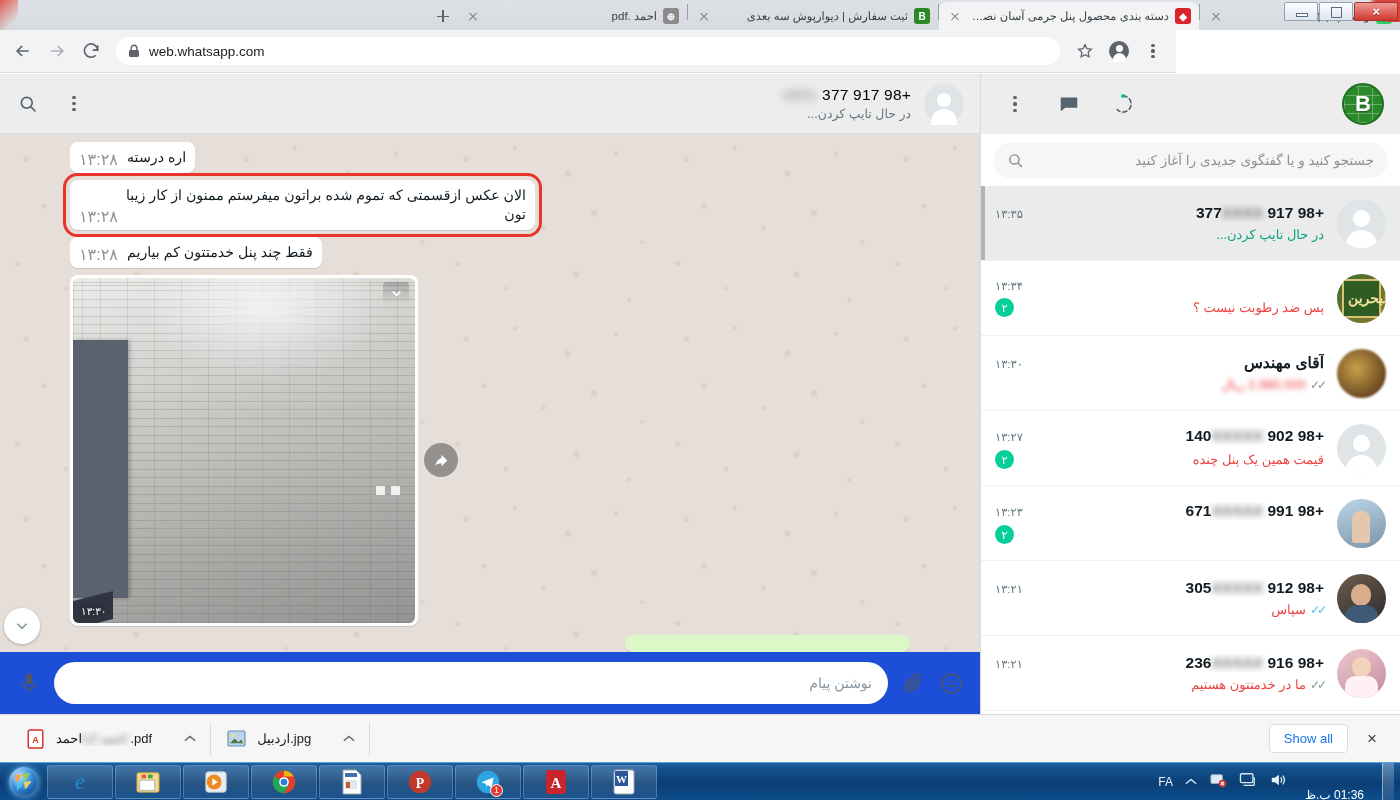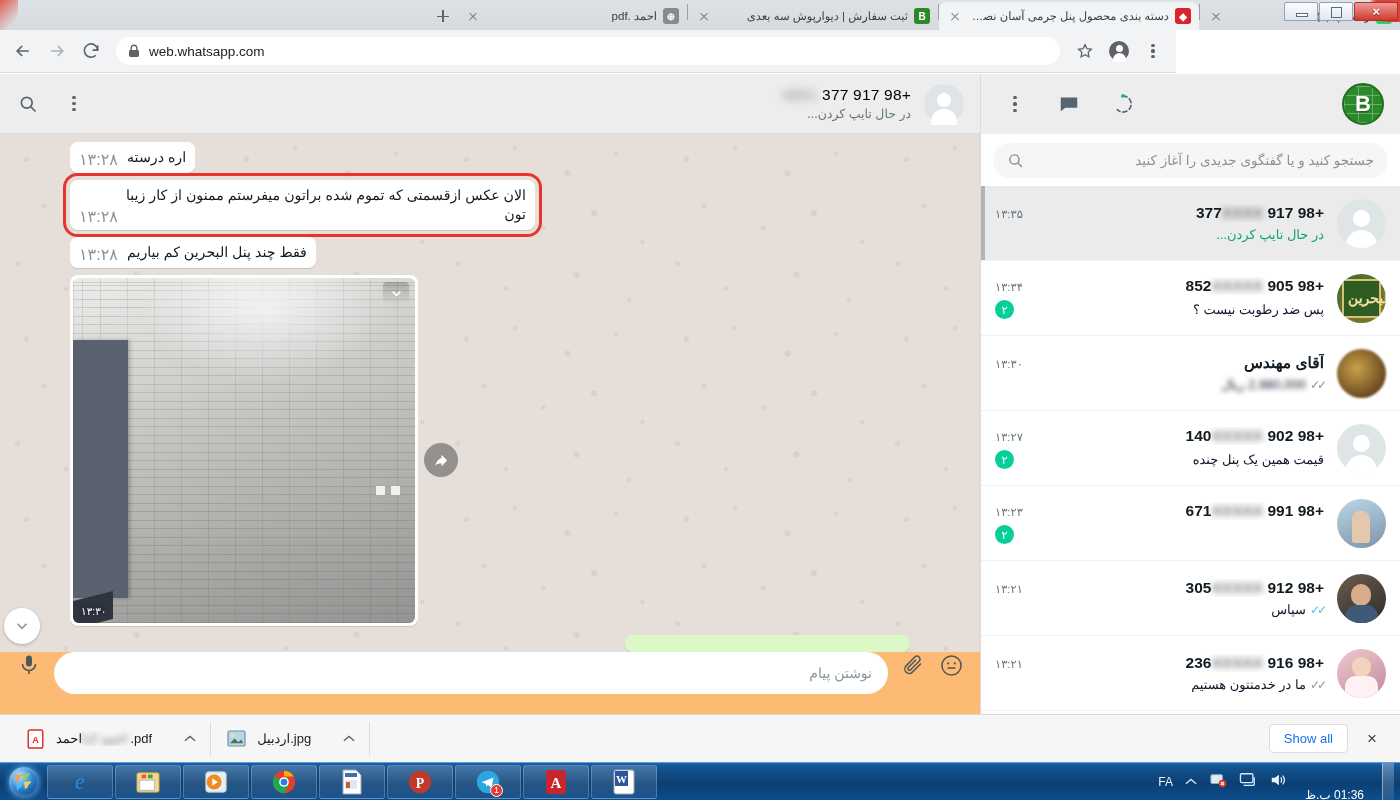--- a/index.html
+++ b/index.html
@@ -195,21 +195,21 @@
   .bubble-out-cut::after {
     content:""; position:absolute; left:-7px; top:0; border-width:0 8px 11px 0;
     border-style:solid; border-color: transparent #dcf8c6 transparent transparent;
   }
   .scroll-down {
     position:absolute; left: 4px; bottom: 8px; width: 36px; height: 36px; border-radius: 50%;
     background:#fff; box-shadow: 0 1px 3px rgba(11,20,26,.25);
     display:flex; align-items:center; justify-content:center; color:#8696a0;
   }
   .composer {
-    height: 62px; background:#fdba74; display:flex; direction:rtl;
+    height: 62px; background:#1d4ed8; display:flex; align-items:center; direction:rtl;
     padding: 0 16px; gap: 12px; flex:0 0 62px;
   }
   .composer .inputwrap {
     flex:1 1 auto; height: 42px; background:#fff; border-radius: 21px; display:flex;
     align-items:center; padding: 0 16px;
   }
   .composer .inputwrap .ph { font-size: 14px; color:#8696a0; text-align:right; width:100%; }
   .composer .sideic { color:#51585c; display:flex; align-items:center; justify-content:center; width:26px; height:26px;}
 
   
@@ -243,21 +243,21 @@
   .chat-item.active::after { content:""; position:absolute; left:0; top:0; bottom:0; width:4px; background:#b3b3b3;}
   .ci-av { width:49px; height:49px; border-radius:50%; flex:0 0 49px; position:relative; overflow:hidden; background:#dfe5e7;}
   .ci-av.placeholder::before { content:""; position:absolute; left:16px; top:11px; width:17px; height:17px; border-radius:50%; background:#fff;}
   .ci-av.placeholder::after { content:""; position:absolute; left:9px; top:31px; width:31px; height:19px; border-radius:16px 16px 0 0; background:#fff;}
   .ci-body { flex:1 1 auto; min-width:0; }
   .ci-top { display:flex; direction:rtl; align-items:baseline; }
   .ci-name { font-size:15.5px; color:#111b21; font-weight:600; white-space:nowrap; overflow:hidden; text-overflow:ellipsis; flex:1 1 auto; text-align:right;}
   .ci-name .blur { filter: blur(3.4px); color:#7a7a7a; }
   .ci-time { font-size:11.5px; color:#667781; margin-right:auto; padding-right:8px; white-space:nowrap; direction:rtl;}
   .ci-bot { display:flex; direction:rtl; align-items:center; margin-top:5px; }
-  .ci-msg { font-size:13px; color:#0f172a; white-space:nowrap; overflow:hidden; text-overflow:ellipsis; flex:1 1 auto; text-align:right;}
+  .ci-msg { font-size:13px; color:#ef4444; white-space:nowrap; overflow:hidden; text-overflow:ellipsis; flex:1 1 auto; text-align:right;}
   .ci-msg.typing { color:#0da37f; }
   .ci-msg.blurred { filter: blur(2.6px); }
   .badge { margin-right:auto; background:#06cf9c; color:#fff; min-width:19px; height:19px; border-radius:10px;
            font-size:11.5px; display:flex; align-items:center; justify-content:center; padding:0 5px;}
   .ticks { color:#53bdeb; font-size:12px; margin-left:4px; direction:ltr; letter-spacing:-3px;}
   .ticks.grey { color:#8696a0; }
 
   
   .dlbar {
     position:absolute; top: 714px; left:0; width:1400px; height: 48px;
@@ -432,21 +432,21 @@
             <span class="txt">اره درسته</span>
             <span class="meta">۱۳:۲۸</span>
           </div>
 
           <div class="bubble highlight" style="max-width:465px;">
             <span class="txt">الان عکس ازقسمتی که تموم شده براتون میفرستم ممنون از کار زیبا تون</span>
             <span class="meta">۱۳:۲۸</span>
           </div>
 
           <div class="bubble">
-            <span class="txt">فقط چند پنل البحرين کم بیاریم</span>
+            <span class="txt">فقط چند پنل خدمتتون کم بیاریم</span>
             <span class="meta">۱۳:۲۸</span>
           </div>
 
           <div class="img-bubble">
             <div class="photo">
               <div class="brickwall"></div>
               <div class="brickwall offset"></div>
               <div class="photo-glow"></div>
               <div class="photo-shade"></div>
               <div class="dark-panel"></div>
@@ -561,23 +561,20 @@
           </div>
         </div>
 
         <div class="chat-item">
           <div class="ci-av" style="background:linear-gradient(135deg,#3d6b2f,#8a7a2a);">
             <div style="position:absolute;inset:5px;background:#2f5c23;border:2px solid #d8c273;border-radius:2px;"></div>
             <div style="position:absolute;left:11px;top:16px;color:#f2e3a0;font-size:14px;font-weight:bold;">البحرين</div>
           </div>
           <div class="ci-body">
             <div class="ci-top">
-              <span class="ci-name">
-                <span>+98 905 852</span><span class="blur">XXXXX</span>
-              </span>
               <span class="ci-time">۱۳:۳۴</span>
             </div>
             <div class="ci-bot">
               <span class="ci-msg">پس ضد رطوبت نیست ؟</span>
               <span class="badge">۲</span>
             </div>
           </div>
         </div>
 
         <div class="chat-item">

